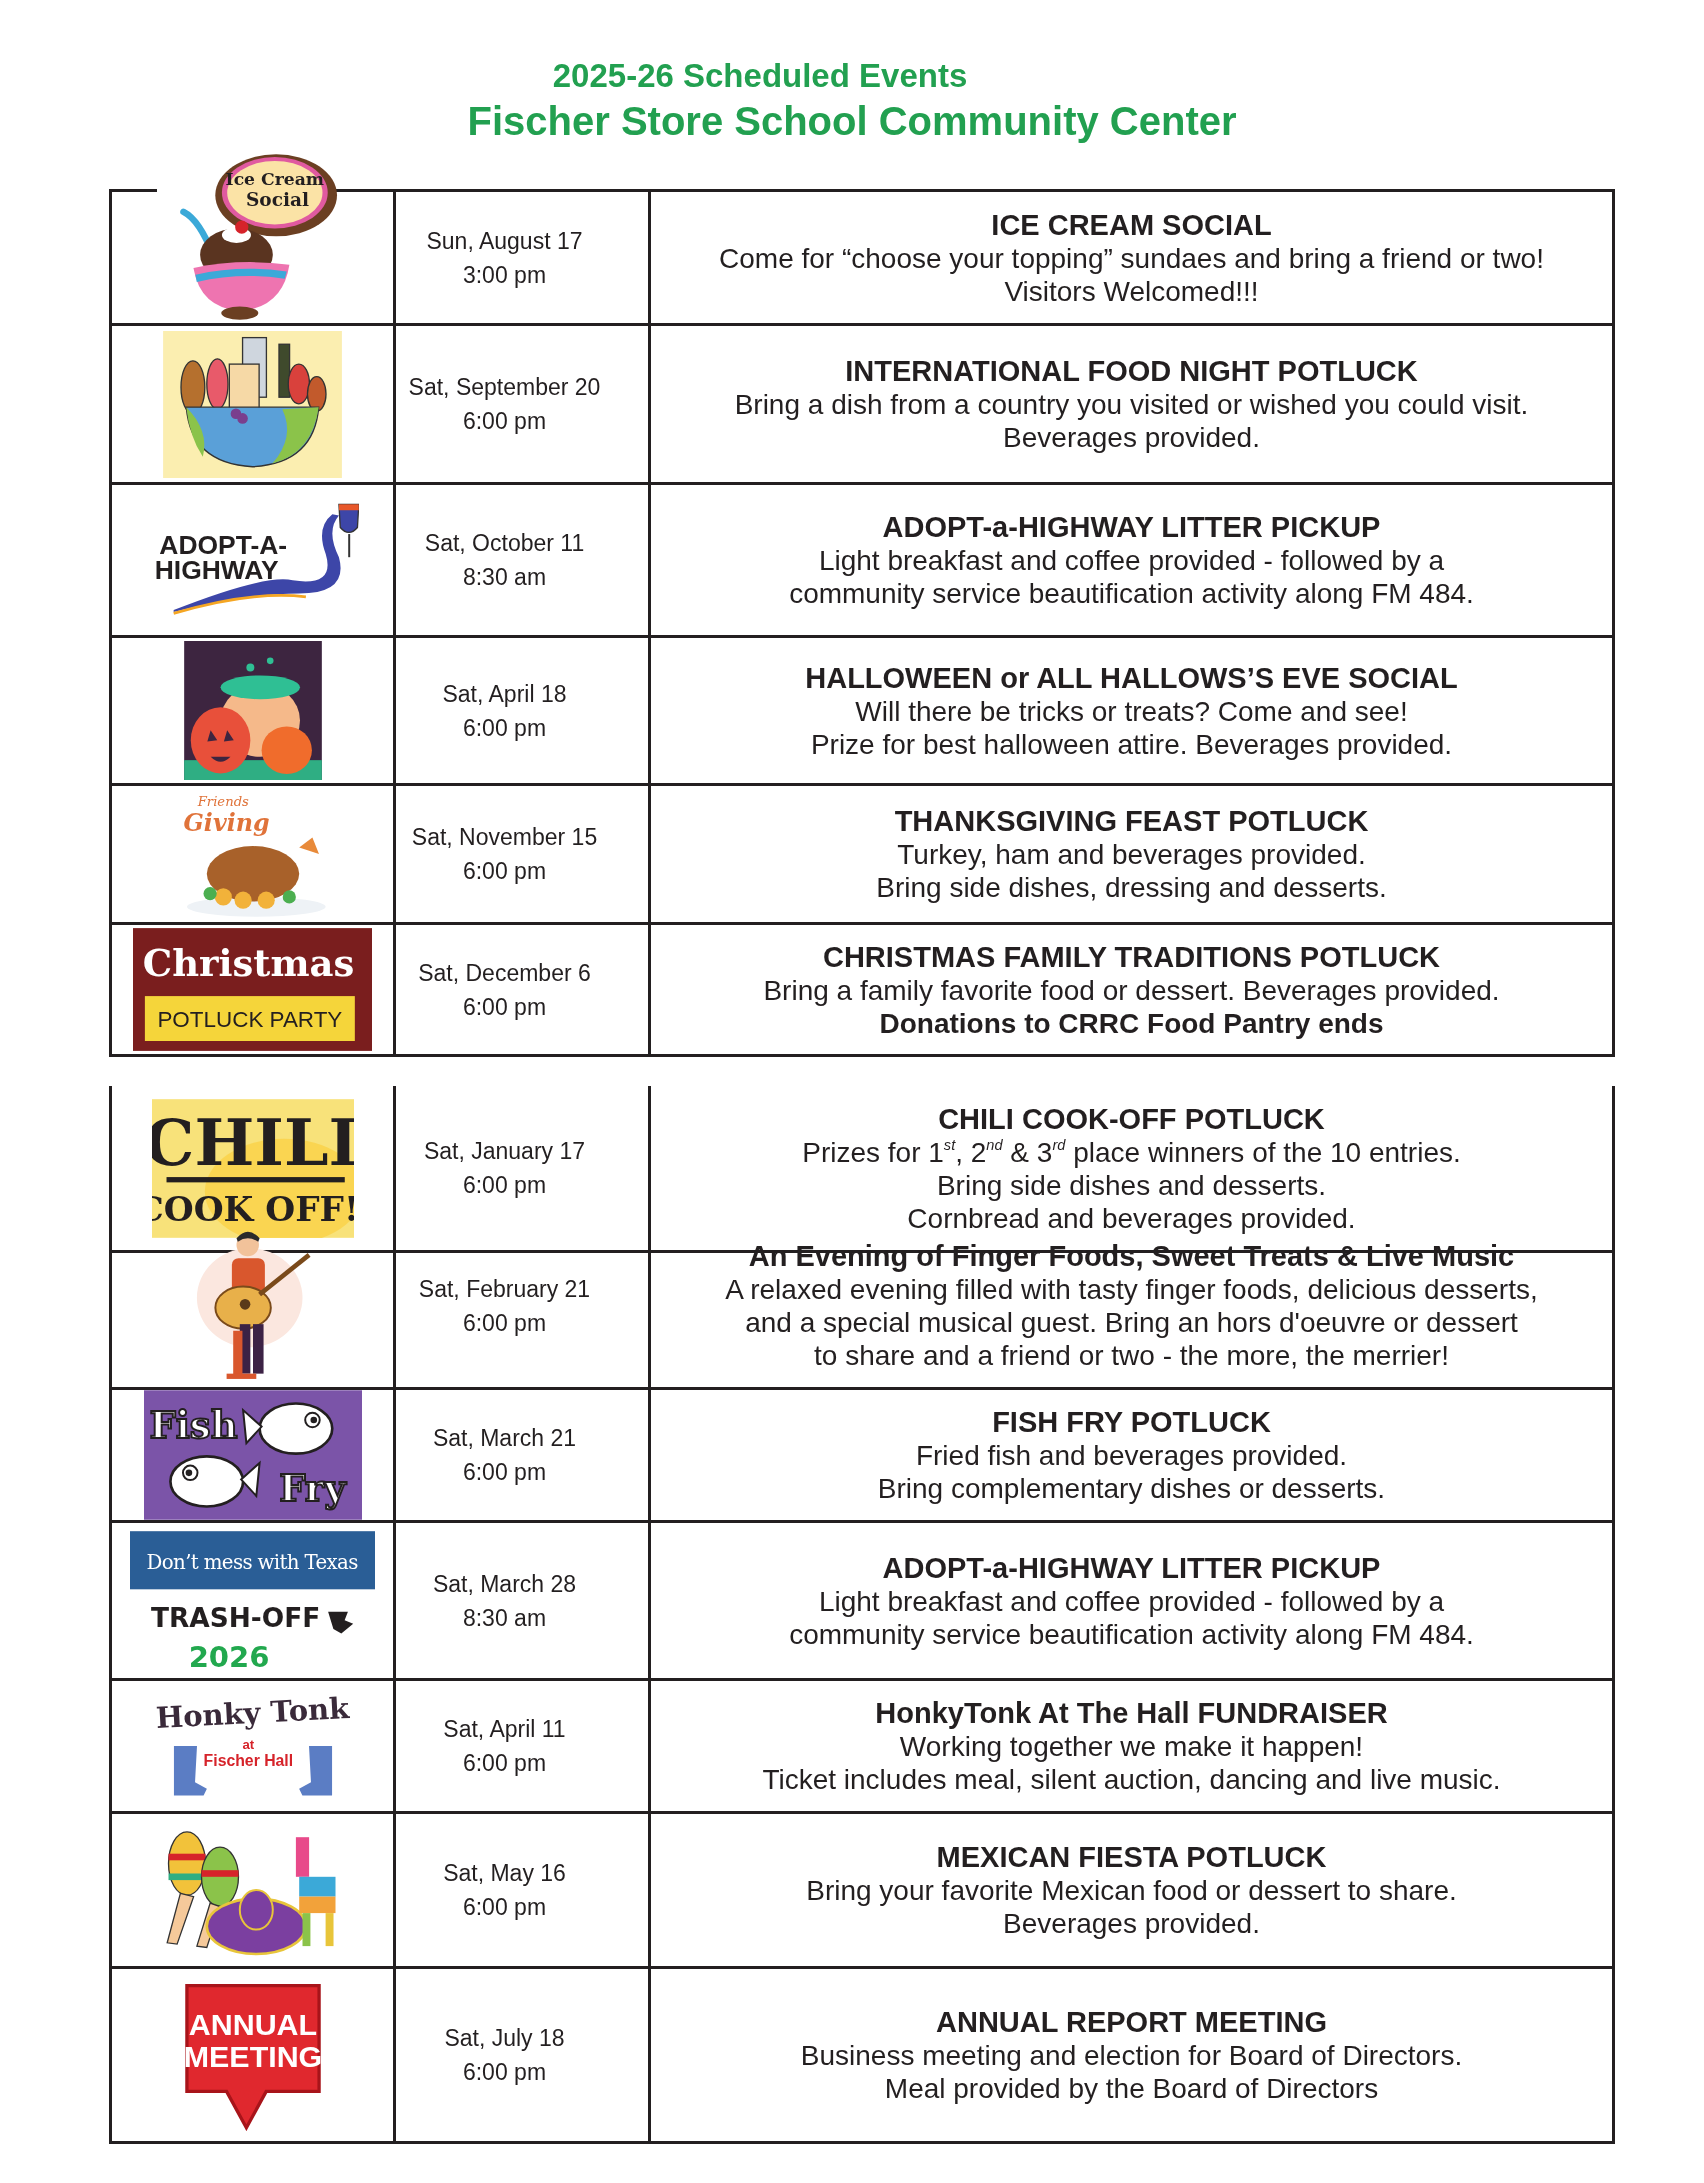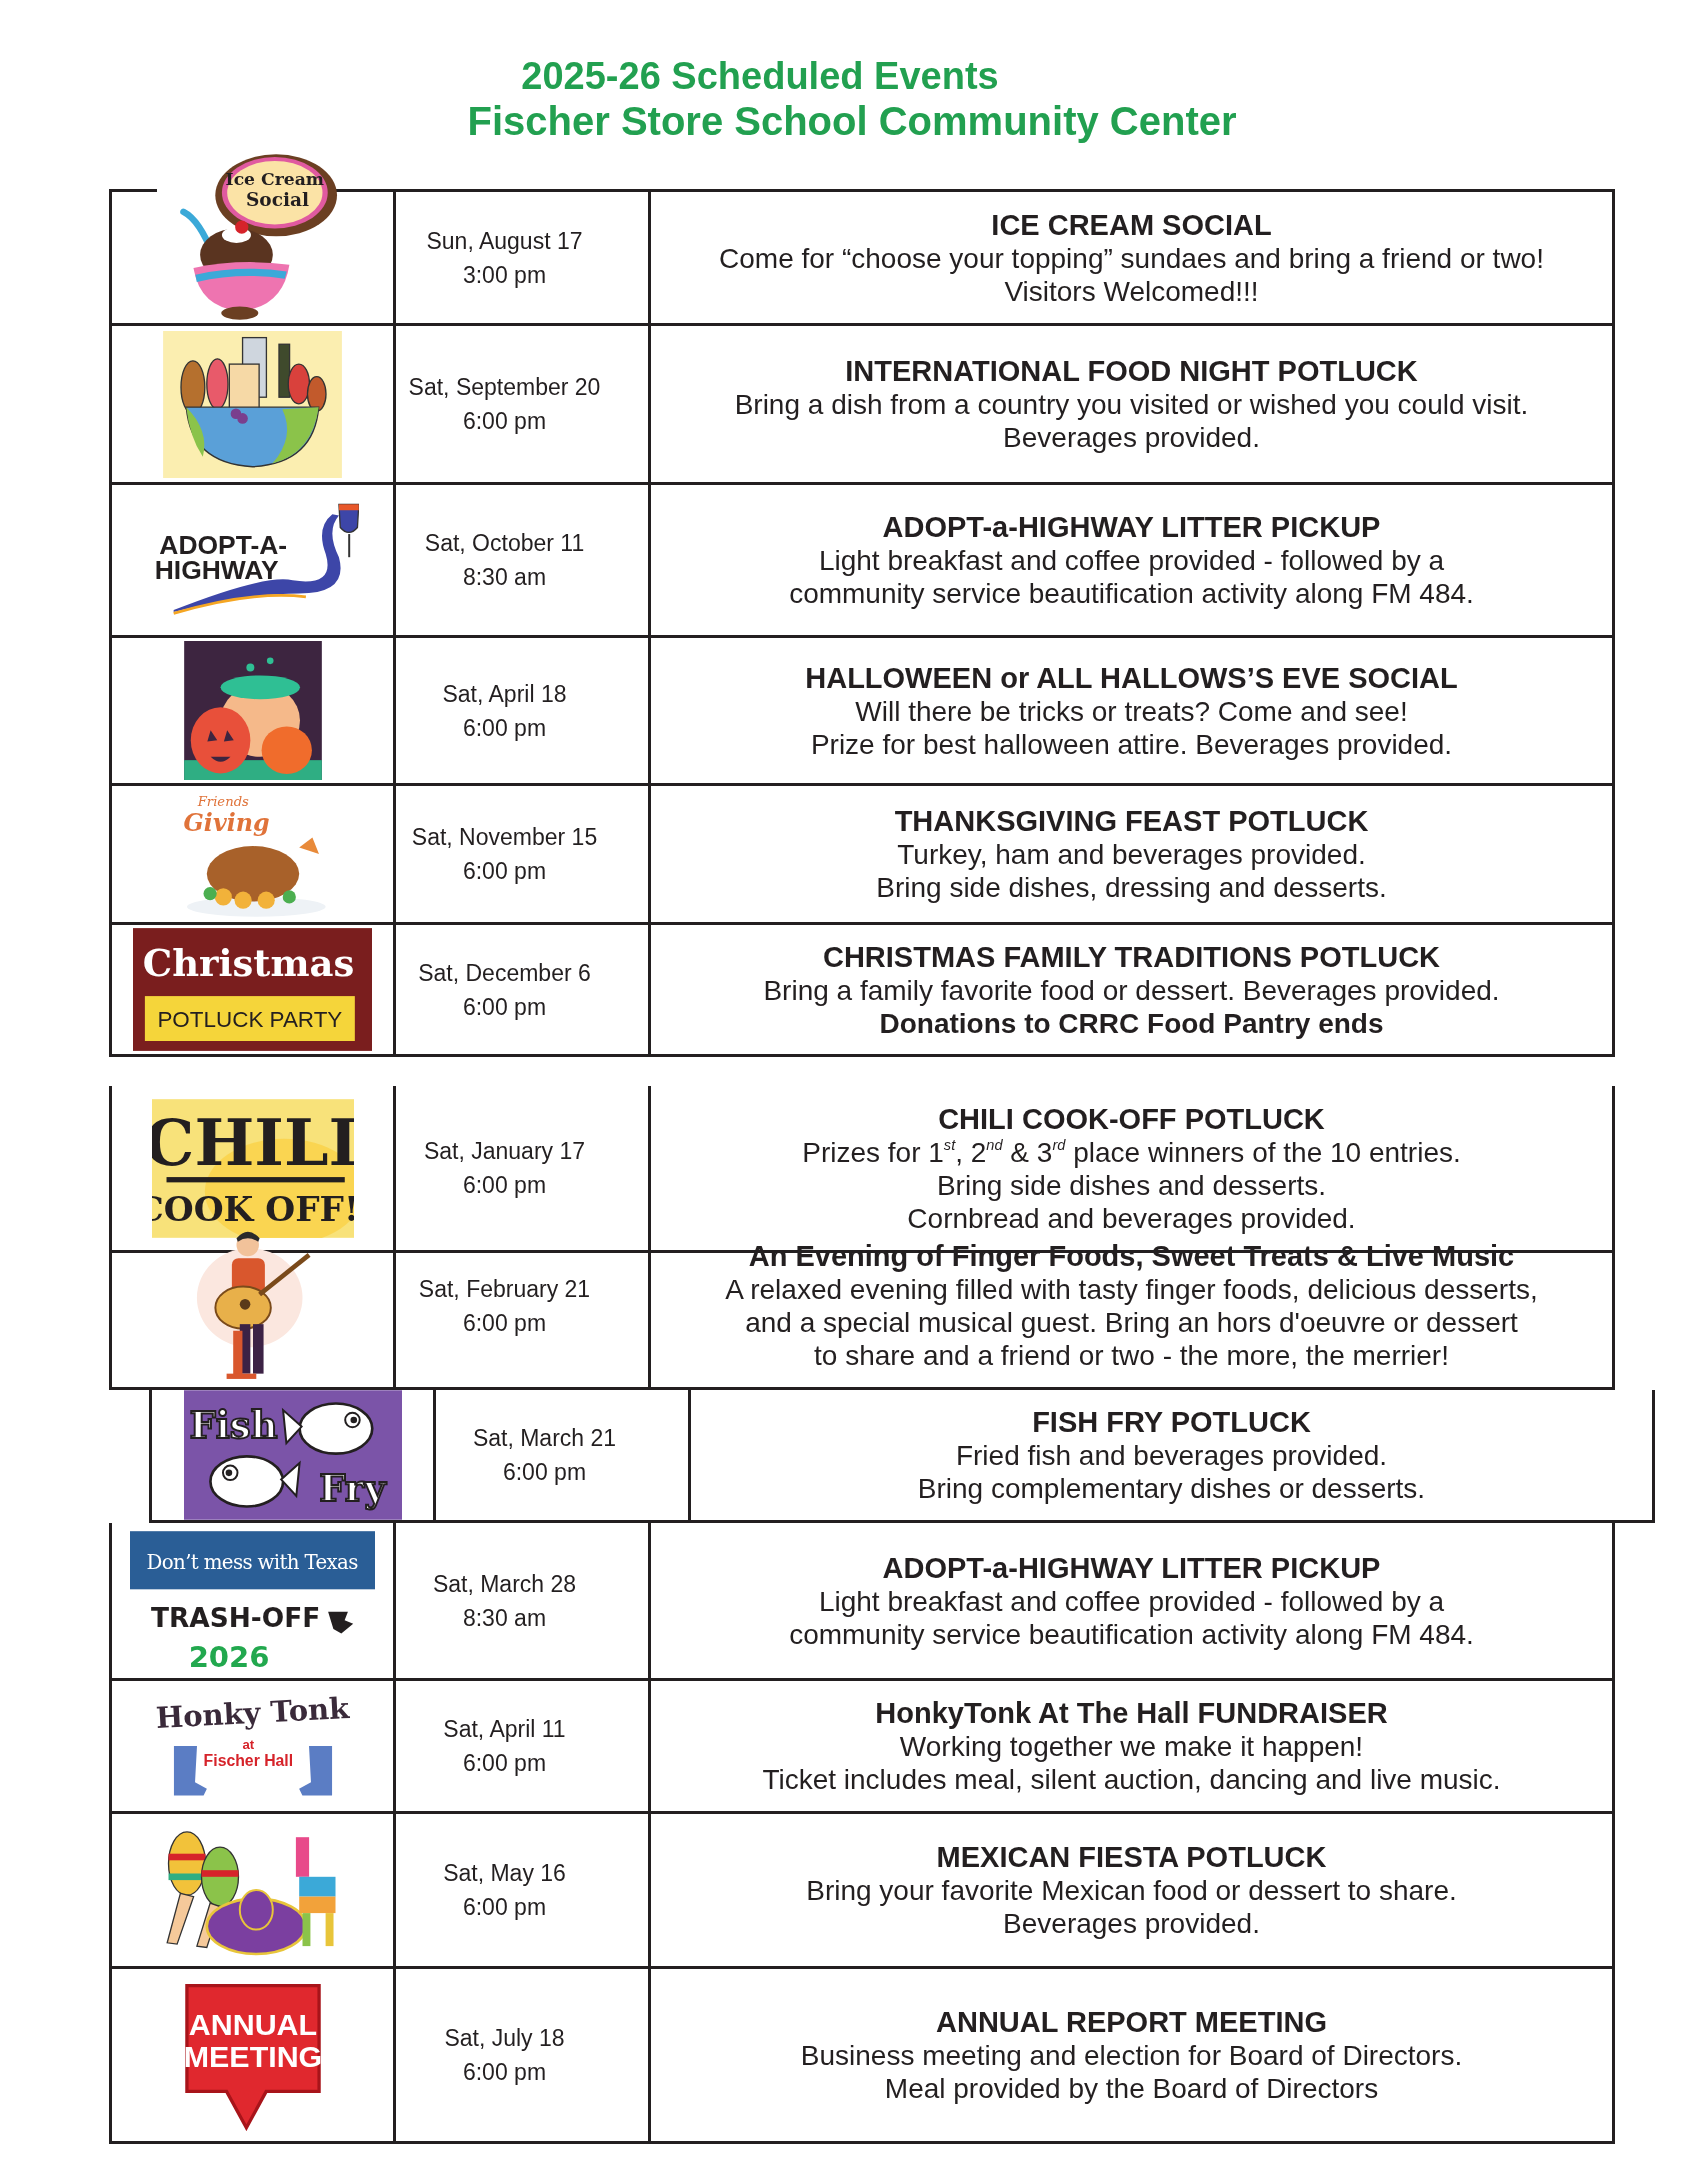--- a/index.html
+++ b/index.html
@@ -1,19 +1,19 @@
 <!DOCTYPE html>
 <html style="font-size:10.6px"><head>
 <meta charset="utf-8">
 <style>
   html, body { margin: 0; padding: 0; background: #ffffff; }
   body { width: 1704px; height: 2183px; position: relative; overflow: hidden;
          font-family: "Liberation Sans", "DejaVu Sans", sans-serif; color: #231f20; }
   .title1 { position: absolute; left: 0; width: 1520px; top: 56px; text-align: center;
-            font-weight: bold; font-size: 38px; color: #22a050; line-height: 40px; }
+            font-weight: bold; font-size: 33px; color: #22a050; line-height: 40px; }
   .title2 { position: absolute; left: 0; width: 1704px; top: 97px; text-align: center;
             font-weight: bold; font-size: 40px; color: #22a050; line-height: 48px; }
   .table { position: absolute; left: 109px; top: 189px; width: 1506px; }
   .row { position: absolute; left: 0; width: 1506px; box-sizing: border-box;
          border-left: 3.3px solid #231f20; border-right: 3.3px solid #231f20; border-bottom: 3.3px solid #231f20; }
   .row.first { border-top: 3.3px solid #231f20; }
   .cell { position: absolute; top: 0; bottom: 0; box-sizing: border-box;
           display: flex; align-items: center; justify-content: center; text-align: center; }
   .c-img { left: 0; width: 284px; border-right: 3.3px solid #231f20; }
   .c-date { left: 249px; width: 290px; border-right: 3.3px solid #231f20; flex-direction: column;
@@ -230,21 +230,21 @@
       <span>6:00 pm</span>
     </div>
     <div class="cell c-desc">
       <span class="ev-title">An Evening of Finger Foods, Sweet Treats &amp; Live Music</span>
       <span class="ev-line">A relaxed evening filled with tasty finger foods, delicious desserts,</span>
       <span class="ev-line">and a special musical guest. Bring an hors d'oeuvre or dessert</span>
       <span class="ev-line">to share and a friend or two - the more, the merrier!</span>
     </div>
   </div>
 
-  <div class="row" style="top:1201px;height:133px;margin-left:40px;">
+  <div class="row" style="top:1201px;height:133px;">
     <div class="cell c-img">
       <svg width="218" height="130" viewBox="0 0 330 196">
         <rect width="330" height="196" fill="#7b54a8"></rect>
         <ellipse cx="230" cy="58" rx="55" ry="38" fill="#ffffff" stroke="#231f20" stroke-width="4"></ellipse>
         <path d="M178 55 L150 30 L155 80 Z" fill="#ffffff" stroke="#231f20" stroke-width="3"></path>
         <circle cx="255" cy="45" r="11" fill="#fff" stroke="#231f20" stroke-width="3"></circle>
           <circle cx="257" cy="45" r="5" fill="#231f20"></circle>
         <ellipse cx="95" cy="138" rx="55" ry="38" fill="#ffffff" stroke="#231f20" stroke-width="4"></ellipse>
         <path d="M147 135 L175 110 L170 160 Z" fill="#ffffff" stroke="#231f20" stroke-width="3"></path>
         <circle cx="70" cy="125" r="11" fill="#fff" stroke="#231f20" stroke-width="3"></circle>

